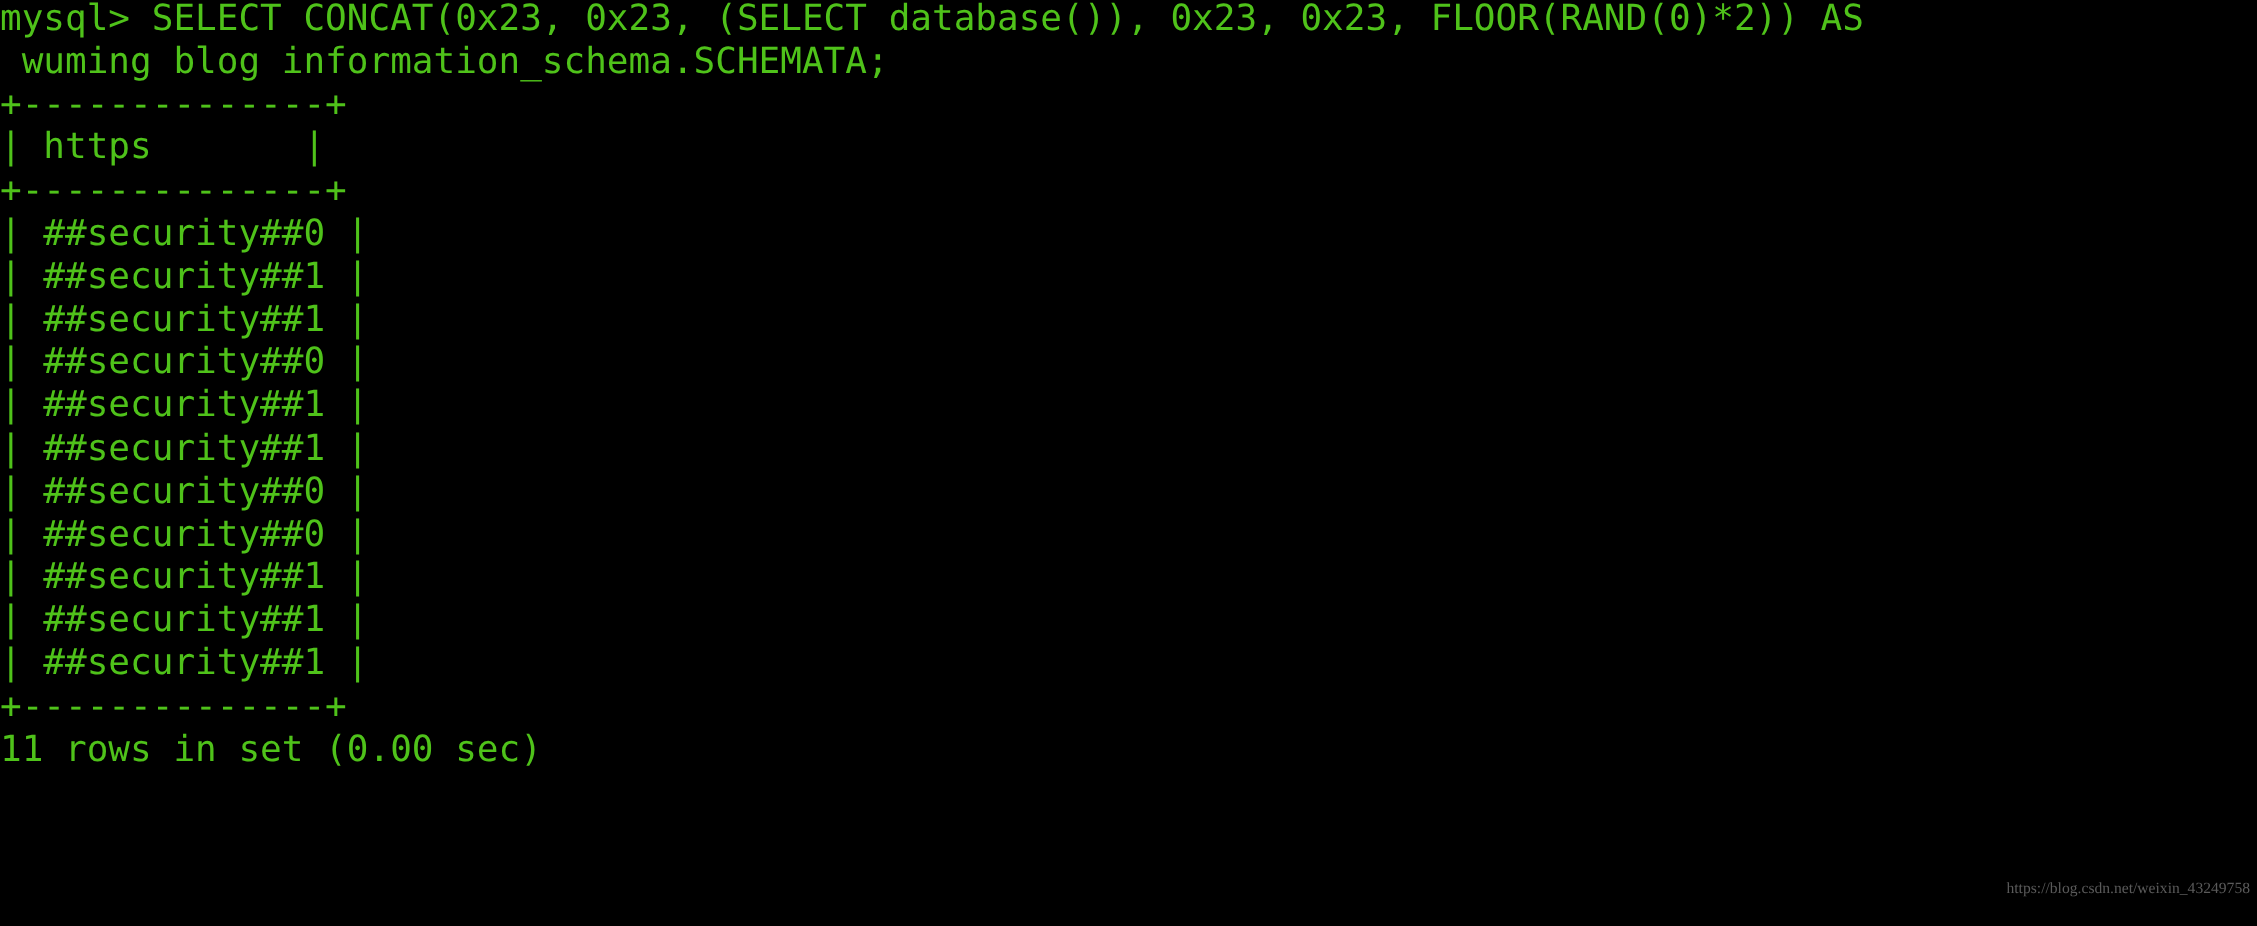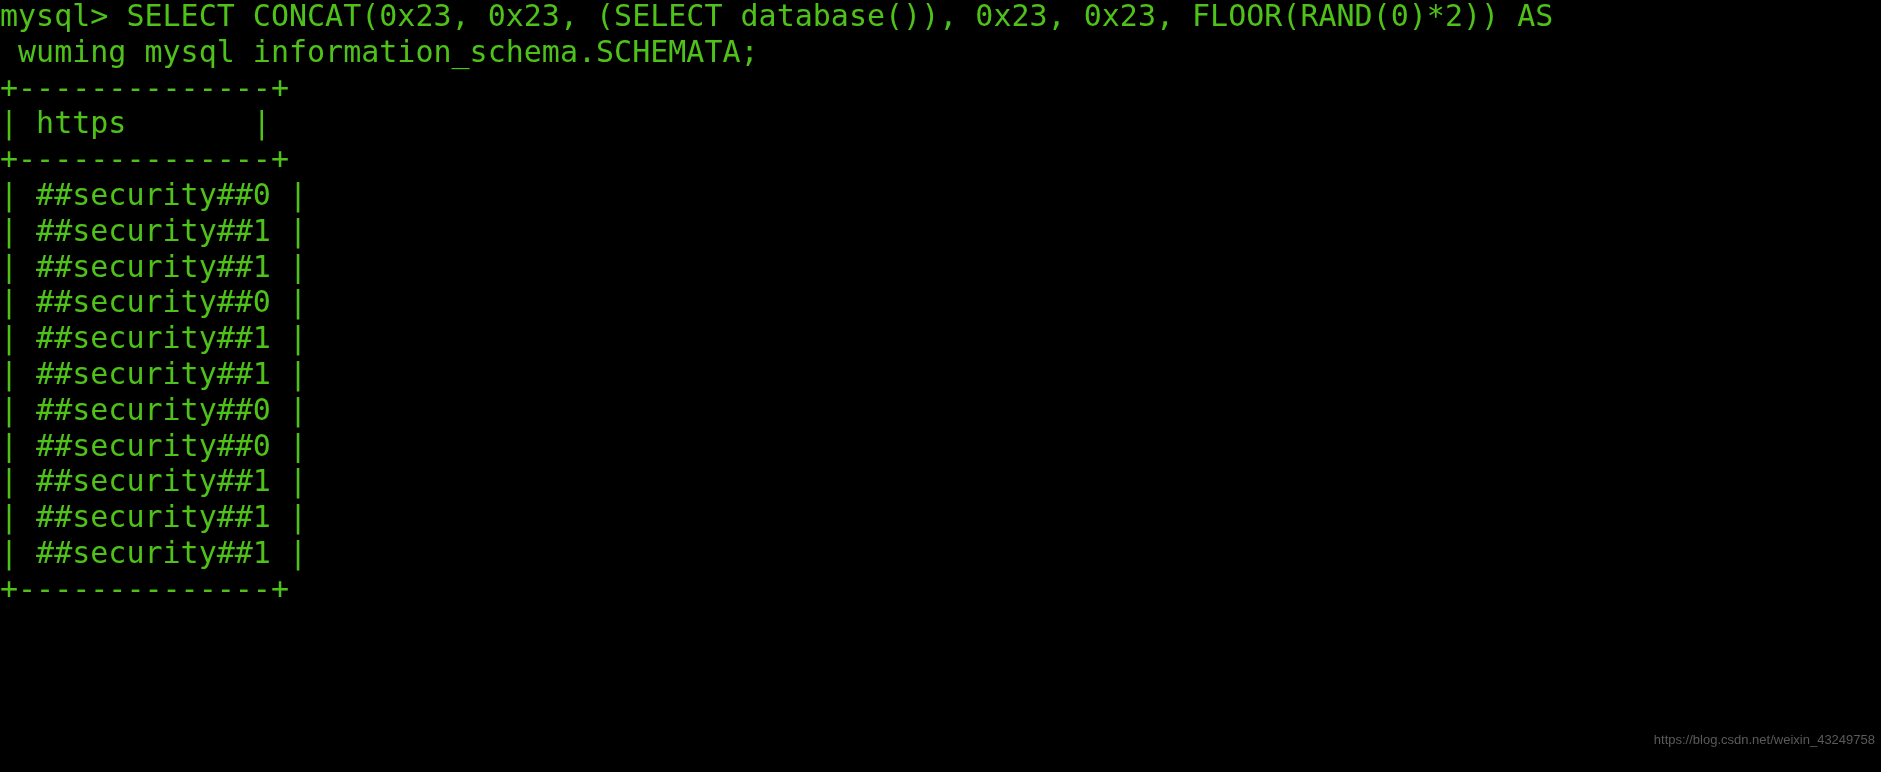--- a/index.html
+++ b/index.html
@@ -31,44 +31,45 @@
     height: 35.8px;
     color: #4fc21a;
     font-size: 30px;
     line-height: 35.8px;
     overflow: hidden;
   }
   .watermark {
     position: absolute;
     right: 6px;
     bottom: 14px;
-    font-family: Liberation Sans, sans-serif;
+    font-family: Liberation Serif, serif;
     font-size: 13px;
     color: #5a5a5a;
     letter-spacing: 0px;
     white-space: nowrap;
   }
 </style>
 </head>
 <body>
 
 <div id="terminal">
   <div class="screen">
     <div class="line">mysql&gt; SELECT CONCAT(0x23, 0x23, (SELECT database()), 0x23, 0x23, FLOOR(RAND(0)*2)) AS</div>
-    <div class="line"> wuming mysql information_schema.SCHEMATA;</div>
+    <div class="line"> wuming blog information_schema.SCHEMATA;</div>
     <div class="line">+--------------+</div>
     <div class="line">| https       |</div>
     <div class="line">+--------------+</div>
     <div class="line">| ##security##0 |</div>
     <div class="line">| ##security##1 |</div>
     <div class="line">| ##security##1 |</div>
     <div class="line">| ##security##0 |</div>
     <div class="line">| ##security##1 |</div>
     <div class="line">| ##security##1 |</div>
     <div class="line">| ##security##0 |</div>
     <div class="line">| ##security##0 |</div>
     <div class="line">| ##security##1 |</div>
     <div class="line">| ##security##1 |</div>
     <div class="line">| ##security##1 |</div>
     <div class="line">+--------------+</div>
+    <div class="line">11 rows in set (0.00 sec)</div>
   </div>
   <div class="watermark">https://blog.csdn.net/weixin_43249758</div>
 </div>
 
 </body></html>

